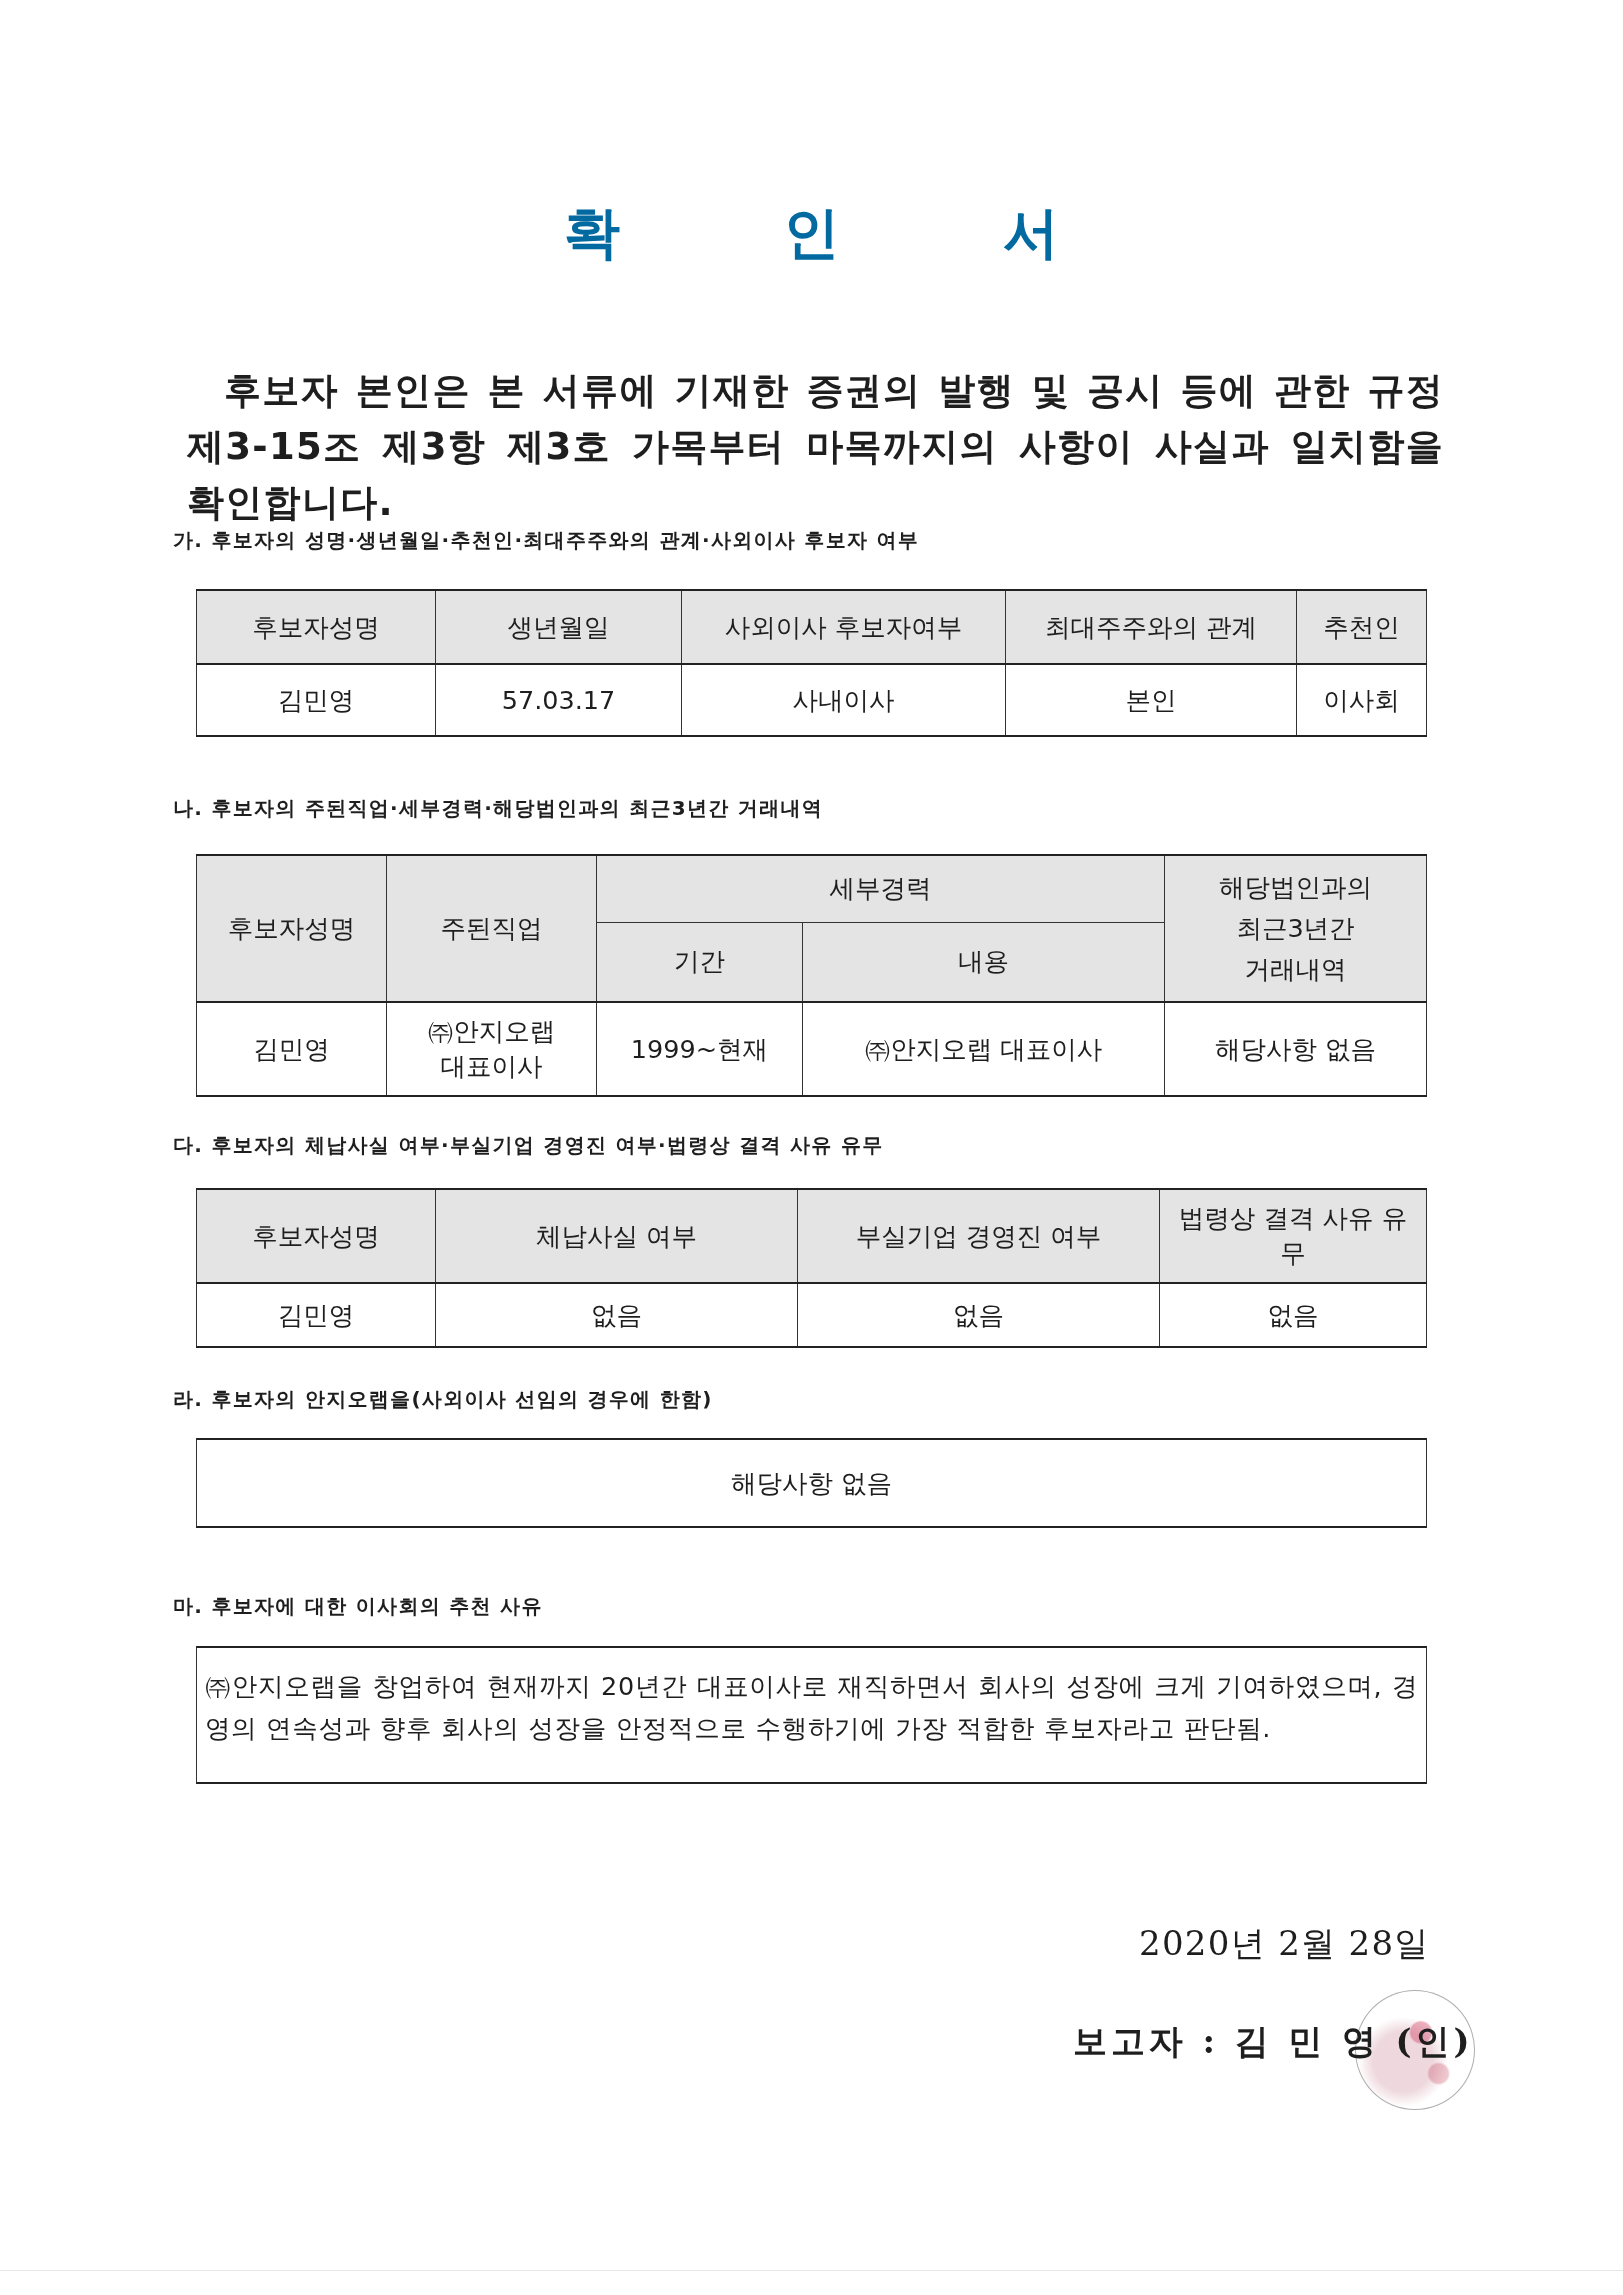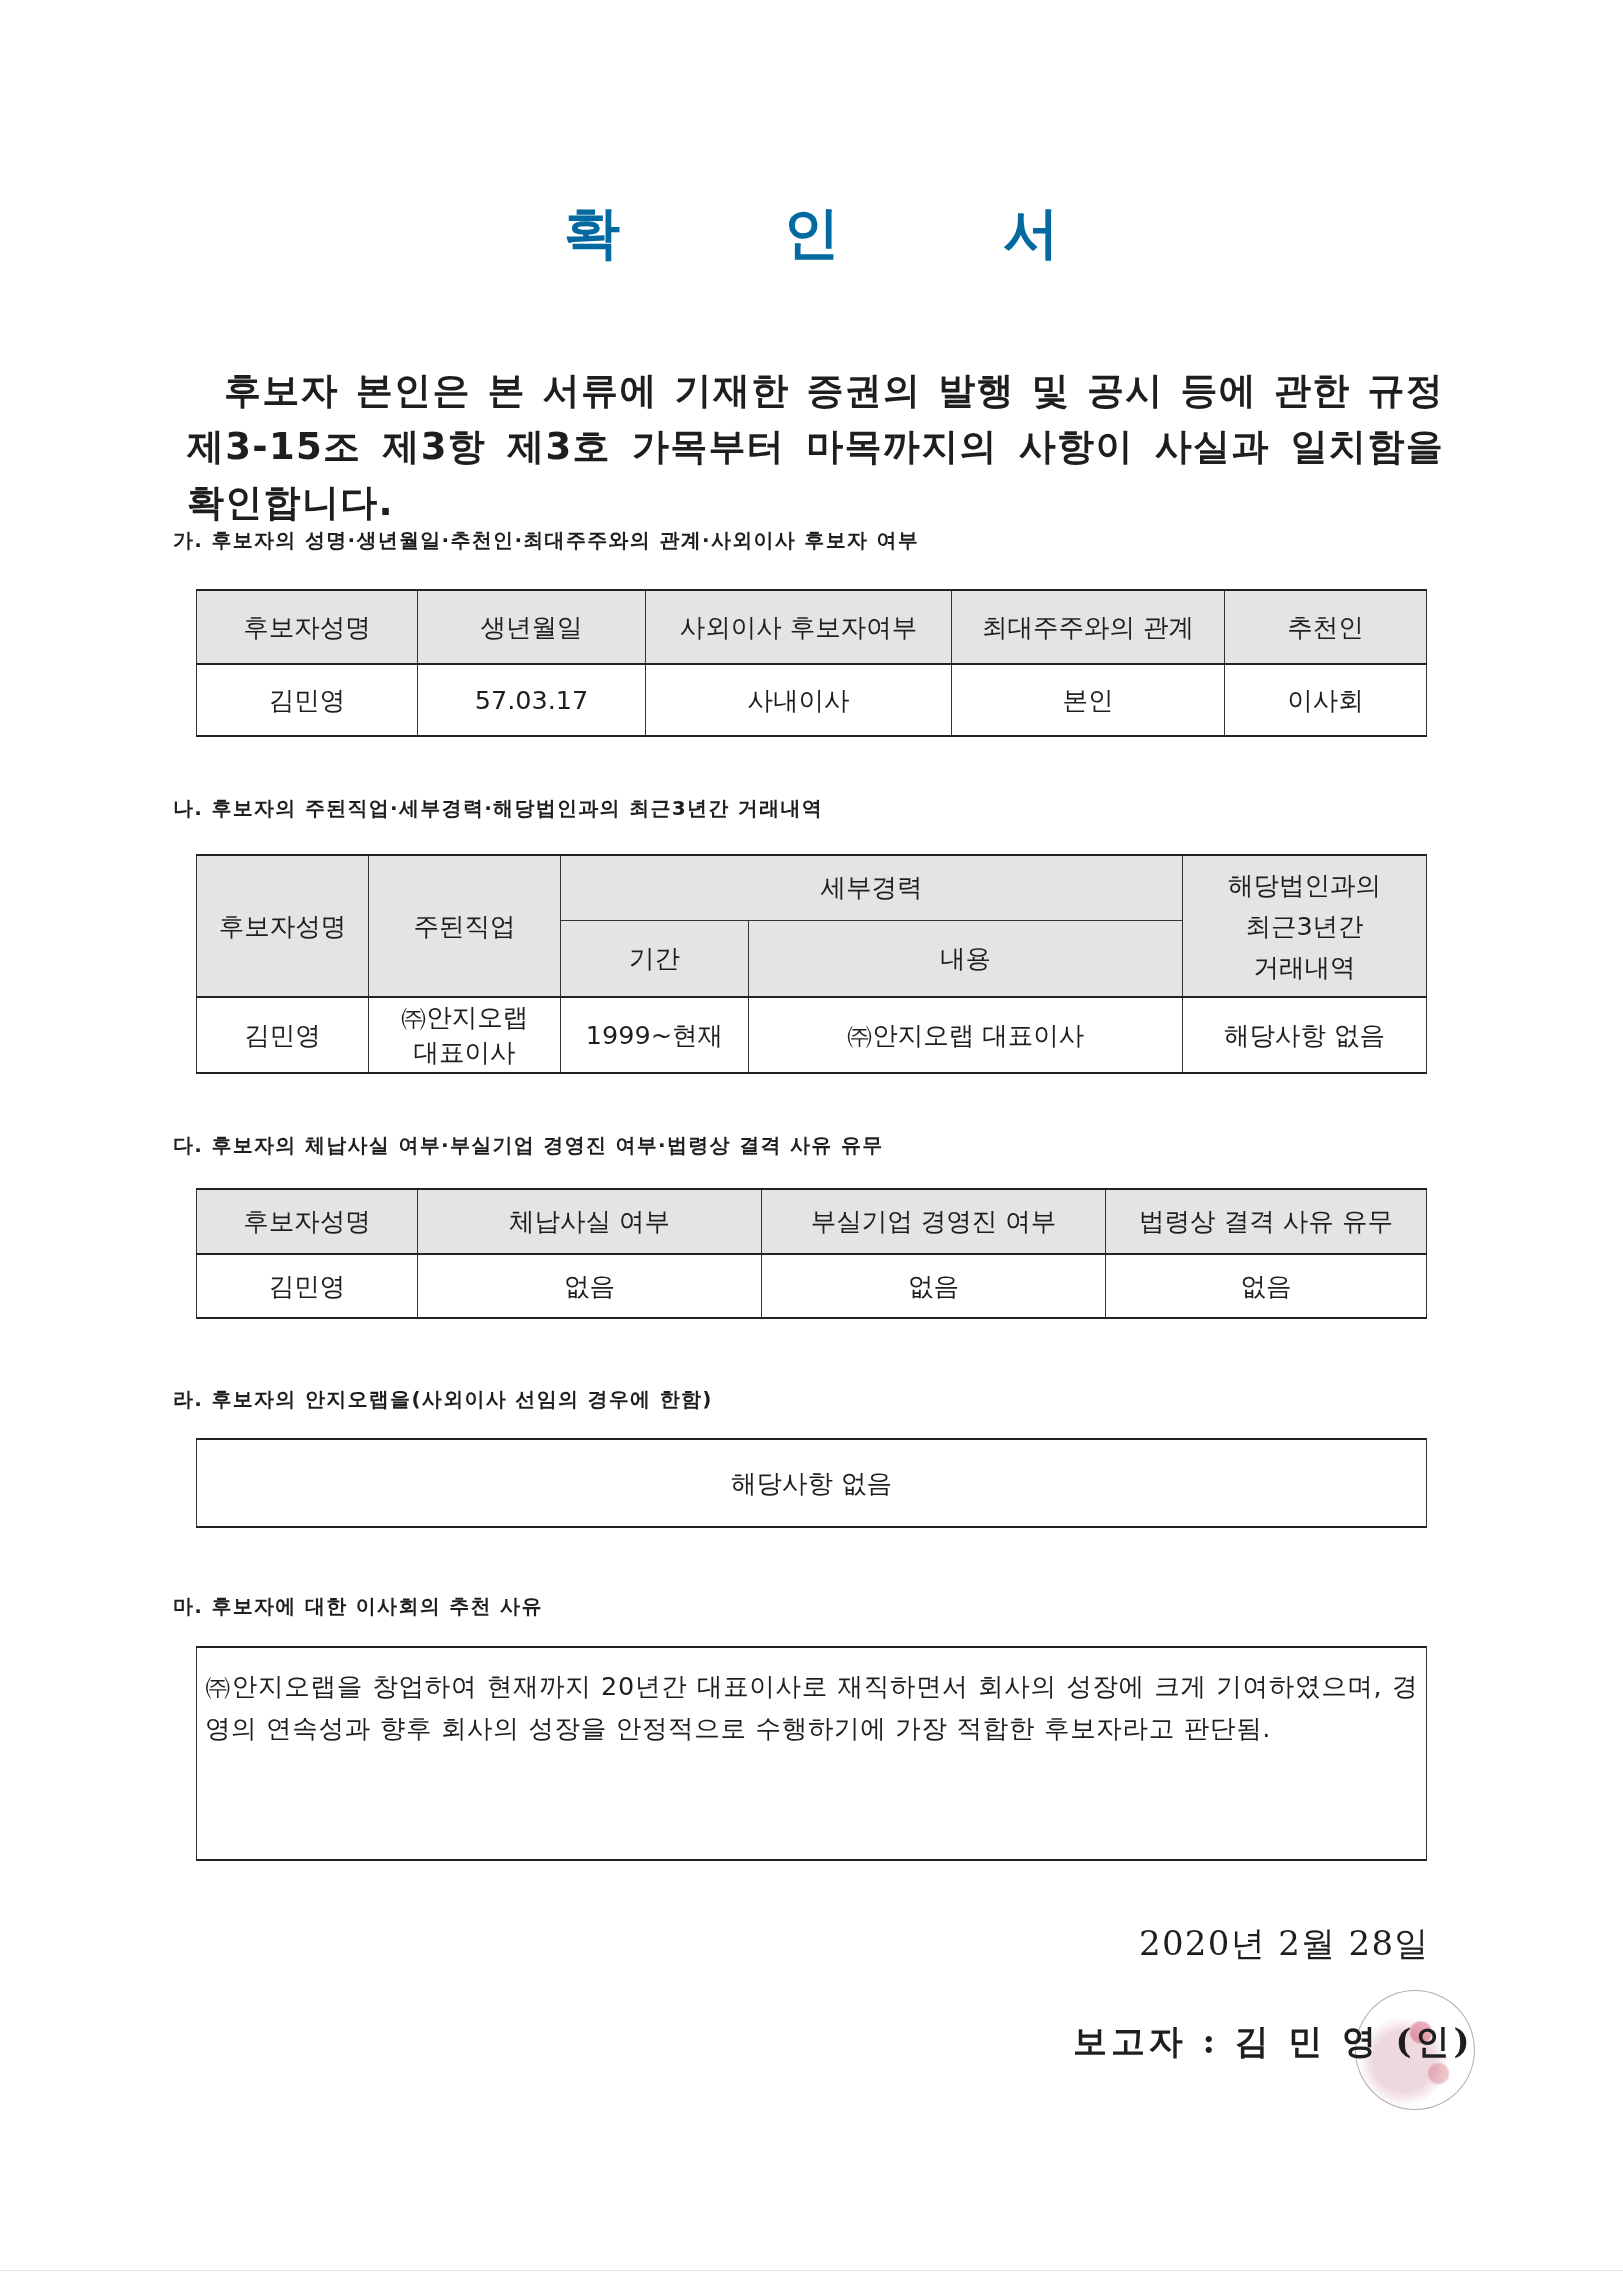--- a/index.html
+++ b/index.html
@@ -20,21 +20,21 @@
     font-weight: bold; text-align: justify;
   }
   .section-heading {
     position: absolute; left: 173px; font-size: 20px; font-weight: bold; letter-spacing: 1.3px;
   }
   table.doc {
     position: absolute; left: 196px; width: 1231px; border-collapse: collapse;
     font-size: 25.5px; text-align: center;
   }
   table.doc td, table.doc th {
-    border: 1.3px solid #333; padding: 2px; vertical-align: middle; font-weight: normal;
+    border: 1.3px solid #333; padding: 11px; vertical-align: middle; font-weight: normal;
   }
   table.doc tr:first-child th { border-top: 2.6px solid #222; }
   table.doc tr:last-child td { border-bottom: 2.6px solid #222; }
   table.doc th { background: #e4e4e4; }
   table.doc .hdr-bottom th { border-bottom: 2.6px solid #222; }
   .box {
     position: absolute; left: 196px; width: 1231px; box-sizing: border-box;
     border-left: 1.3px solid #333; border-right: 1.3px solid #333;
     border-top: 2.6px solid #222; border-bottom: 2.6px solid #222;
     font-size: 25.5px;
@@ -132,21 +132,21 @@
   </tr>
 </tbody>
   </table>
 
 <div class="section-heading" style="top:1386px;">라. 후보자의 안지오랩을(사외이사 선임의 경우에 한함)</div>
 <div class="box" style="top:1438px; height:90px; display:flex; align-items:center; justify-content:center;">
   <span>해당사항 없음</span>
 </div>
 
 <div class="section-heading" style="top:1593px;">마. 후보자에 대한 이사회의 추천 사유</div>
-<div class="box" style="top:1646px; height:215px; padding:17px 7.9px 0 7.9px; line-height:42px; text-align:justify; letter-spacing:0.7px;">
+<div class="box" style="top:1646px; height:138px; padding:17px 7.9px 0 7.9px; line-height:42px; text-align:justify; letter-spacing:0.7px;">
   <span>㈜안지오랩을 창업하여 현재까지 20년간 대표이사로 재직하면서 회사의 성장에 크게 기여하였으며, 경영의 연속성과 향후 회사의 성장을 안정적으로 수행하기에 가장 적합한 후보자라고 판단됨.</span>
 </div>
 
 <div class="date">2020년 2월 28일</div>
 <div class="seal"></div>
 <div class="reporter">보고자 : 김 민 영 (인)</div>
 
 <div class="bottom-rule"></div>
 
 

